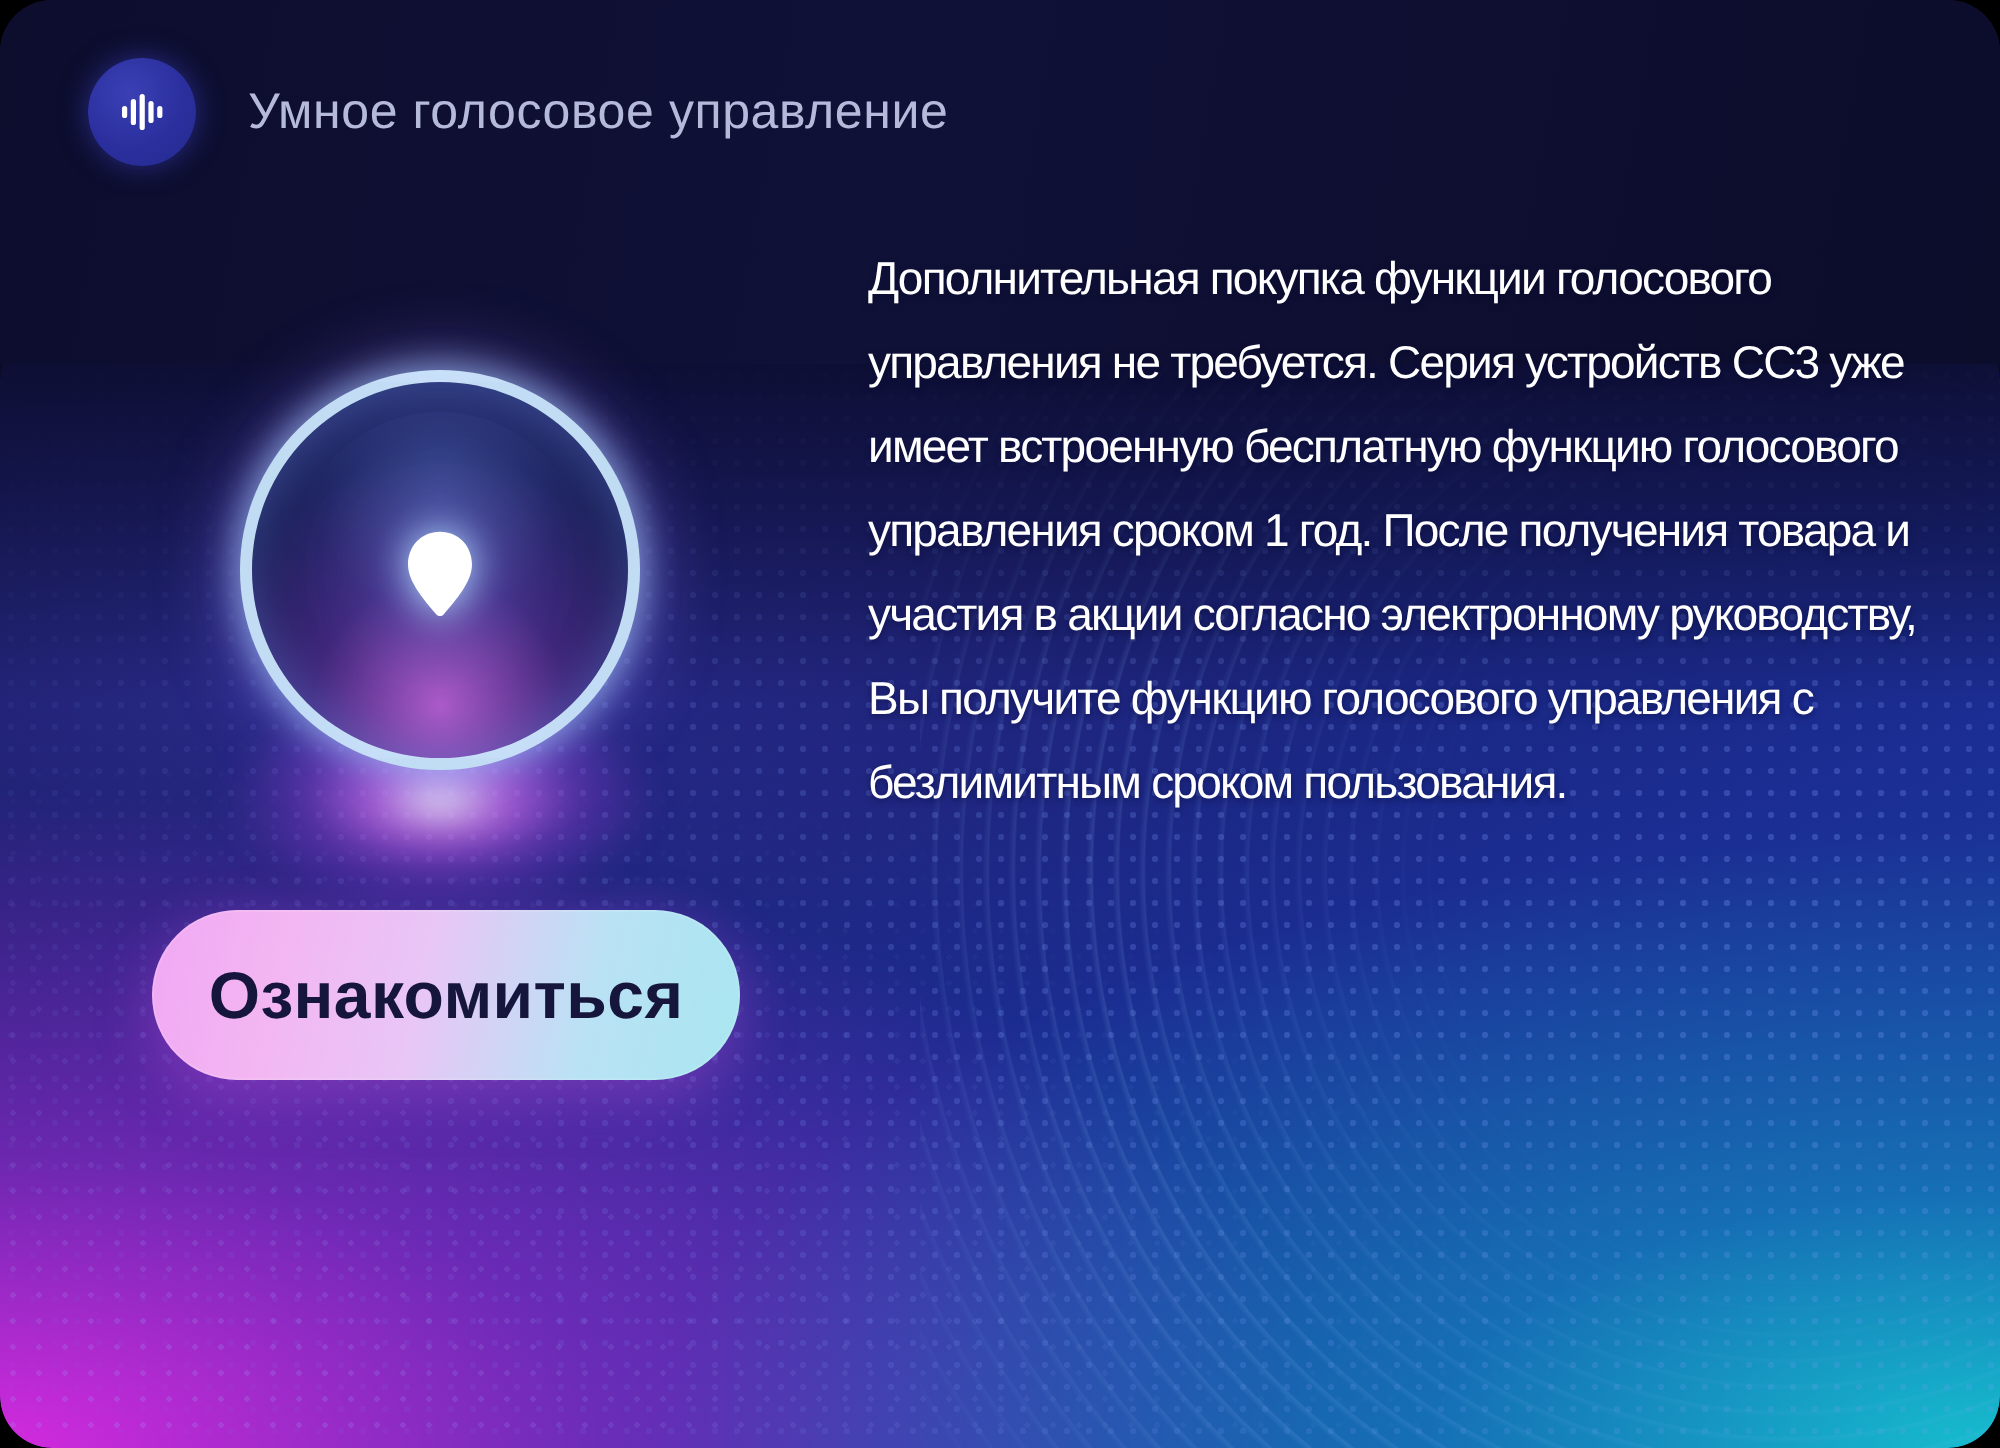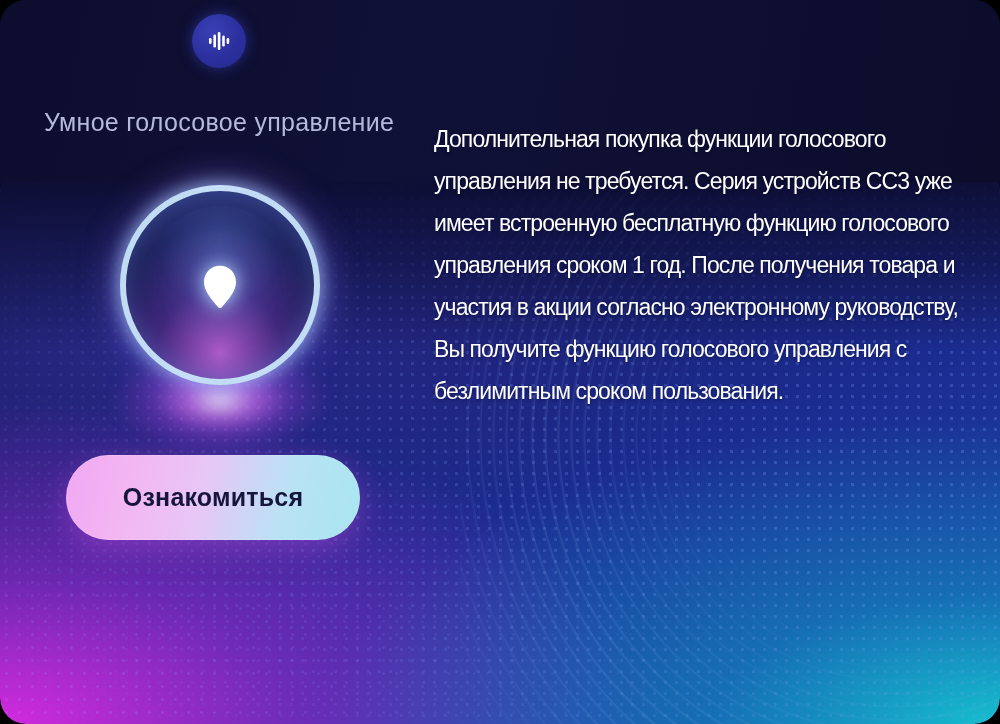--- a/index.html
+++ b/index.html
@@ -31,26 +31,25 @@
     left: 0;
     top: 0;
     width: 1000px;
     height: 182px;
     background: linear-gradient(100deg, #0d0d2e 0%, #101137 45%, #0c0c2b 100%);
     z-index: 5;
   }
   .header-row {
     position: absolute;
     left: 44px;
-    top: 14px;
+    top: 29px;
     display: flex;
     align-items: center;
-    gap: 40px;
+    gap: 26px;
     z-index: 8;
-    flex-direction: column;
   }
   .logo-badge {
     width: 54px;
     height: 54px;
     border-radius: 50%;
     background: radial-gradient(circle at 38% 32%, #3a40b4 0%, #2b2f9e 55%, #232a8e 100%);
     display: flex;
     align-items: center;
     justify-content: center;
     box-shadow: 0 0 14px rgba(60,70,200,0.55);
@@ -177,30 +176,30 @@
     transform: translate(-50%, -46%);
     width: 36px;
     height: 46px;
     pointer-events: none;
     filter: drop-shadow(0 0 9px rgba(180,220,255,0.95)) drop-shadow(0 0 18px rgba(140,170,255,0.55));
   }
 
   
   .cta-button {
     position: absolute;
-    left: 66px;
+    left: 76px;
     top: 455px;
     width: 294px;
     height: 85px;
     border: none;
     border-radius: 44px;
     cursor: pointer;
     z-index: 7;
     font-family: inherit;
-    font-size: 25px;
+    font-size: 33px;
     font-weight: 700;
     letter-spacing: 0.2px;
     color: #16163c;
     background: linear-gradient(103deg, #f0a8f4 0%, #f3b6f2 22%, #e8c6f6 46%, #b9e2f4 74%, #a8e6f0 100%);
     box-shadow: 0 8px 28px rgba(200,90,230,0.35), 0 0 0 1px rgba(255,255,255,0.12) inset;
     display: flex;
     align-items: center;
     justify-content: center;
     padding: 0;
   }

